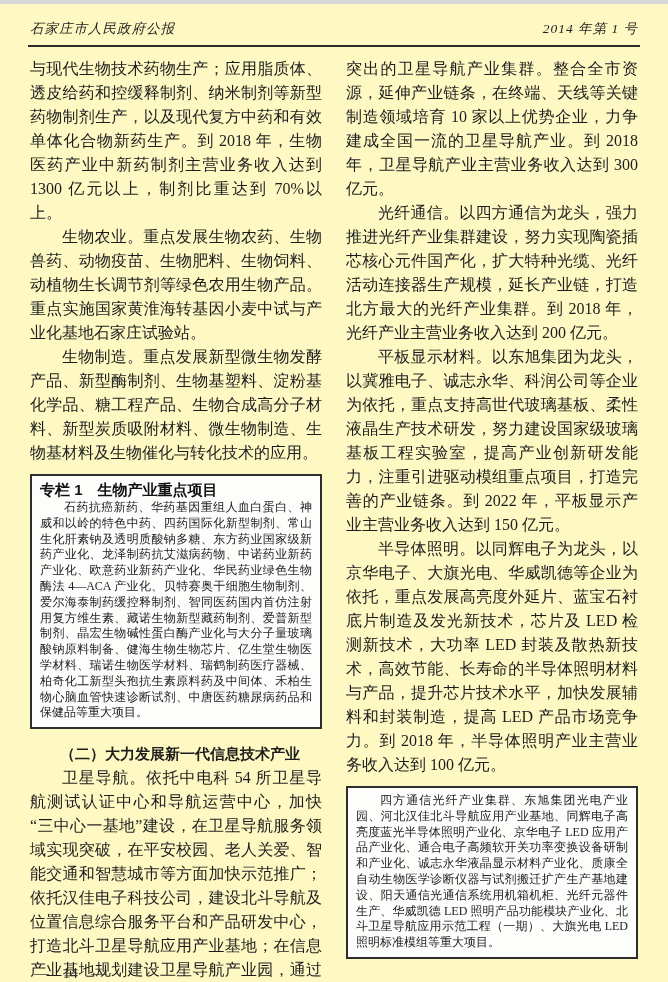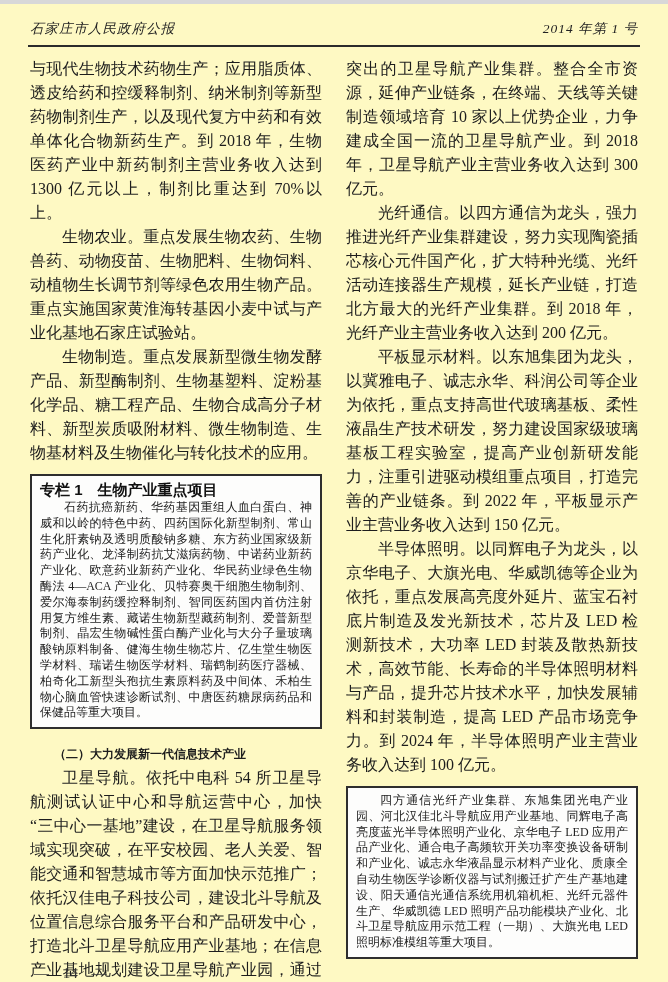--- a/index.html
+++ b/index.html
@@ -29,21 +29,21 @@
   .column{width:292px;}
   .para{
     margin:0;
     font-size:16px;line-height:24px;
     text-align:justify;text-indent:2em;
     color:#1d1d1d;
   }
   .para.noindent{text-indent:0;}
   .section-heading{
     font-family:"Liberation Sans","DejaVu Sans",sans-serif;
-    font-weight:bold;font-size:12px;line-height:24px;
+    font-weight:bold;font-size:15px;line-height:24px;
     text-indent:2em;margin:0;text-align:justify;
   }
   .box{
     border:2px solid #2e2e2e;
     margin:9px 0 13px 0;
     padding:4px 8px 6px 8px;
     background:#fdfdfc;
   }
   .box-title{
     font-family:"Liberation Sans","DejaVu Sans",sans-serif;
@@ -83,21 +83,21 @@
       </div>
 
       <p class="section-heading">（二）大力发展新一代信息技术产业</p>
       <p class="para">卫星导航。依托中电科 54 所卫星导航测试认证中心和导航运营中心，加快“三中心一基地”建设，在卫星导航服务领域实现突破，在平安校园、老人关爱、智能交通和智慧城市等方面加快示范推广；依托汉佳电子科技公司，建设北斗导航及位置信息综合服务平台和产品研发中心，打造北斗卫星导航应用产业基地；在信息产业基地规划建设卫星导航产业园，通过培育和引进相关产业企业，形成特色</p>
     </div>
 
     <div class="column">
       <p class="para noindent">突出的卫星导航产业集群。整合全市资源，延伸产业链条，在终端、天线等关键制造领域培育 10 家以上优势企业，力争建成全国一流的卫星导航产业。到 2018 年，卫星导航产业主营业务收入达到 300 亿元。</p>
       <p class="para">光纤通信。以四方通信为龙头，强力推进光纤产业集群建设，努力实现陶瓷插芯核心元件国产化，扩大特种光缆、光纤活动连接器生产规模，延长产业链，打造北方最大的光纤产业集群。到 2018 年，光纤产业主营业务收入达到 200 亿元。</p>
       <p class="para">平板显示材料。以东旭集团为龙头，以冀雅电子、诚志永华、科润公司等企业为依托，重点支持高世代玻璃基板、柔性液晶生产技术研发，努力建设国家级玻璃基板工程实验室，提高产业创新研发能力，注重引进驱动模组重点项目，打造完善的产业链条。到 2022 年，平板显示产业主营业务收入达到 150 亿元。</p>
-      <p class="para">半导体照明。以同辉电子为龙头，以京华电子、大旗光电、华威凯德等企业为依托，重点发展高亮度外延片、蓝宝石衬底片制造及发光新技术，芯片及 LED 检测新技术，大功率 LED 封装及散热新技术，高效节能、长寿命的半导体照明材料与产品，提升芯片技术水平，加快发展辅料和封装制造，提高 LED 产品市场竞争力。到 2024 年，半导体照明产业主营业务收入达到 100 亿元。</p>
+      <p class="para">半导体照明。以同辉电子为龙头，以京华电子、大旗光电、华威凯德等企业为依托，重点发展高亮度外延片、蓝宝石衬底片制造及发光新技术，芯片及 LED 检测新技术，大功率 LED 封装及散热新技术，高效节能、长寿命的半导体照明材料与产品，提升芯片技术水平，加快发展辅料和封装制造，提高 LED 产品市场竞争力。到 2018 年，半导体照明产业主营业务收入达到 100 亿元。</p>
 
       <div class="box">
         <p class="box-body">四方通信光纤产业集群、东旭集团光电产业园、河北汉佳北斗导航应用产业基地、同辉电子高亮度蓝光半导体照明产业化、京华电子 LED 应用产品产业化、通合电子高频软开关功率变换设备研制和产业化、诚志永华液晶显示材料产业化、质康全自动生物医学诊断仪器与试剂搬迁扩产生产基地建设、阳天通信光通信系统用机箱机柜、光纤元器件生产、华威凯德 LED 照明产品功能模块产业化、北斗卫星导航应用示范工程（一期）、大旗光电 LED 照明标准模组等重大项目。</p>
       </div>
     </div>
 
   </div>
 
   <div class="footer">
     <span>— 14 —</span>

